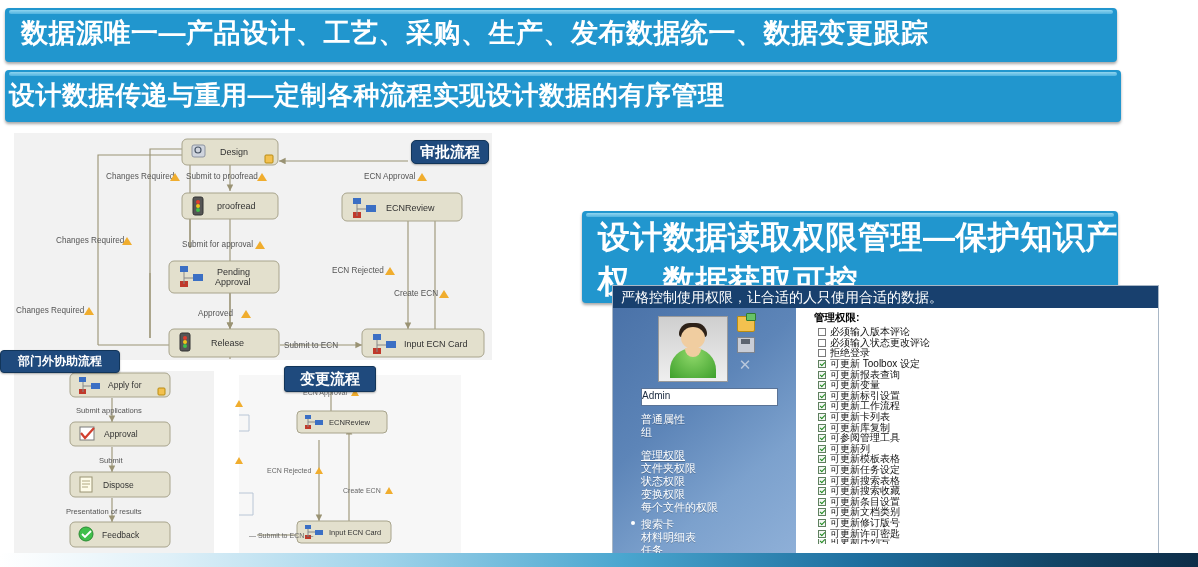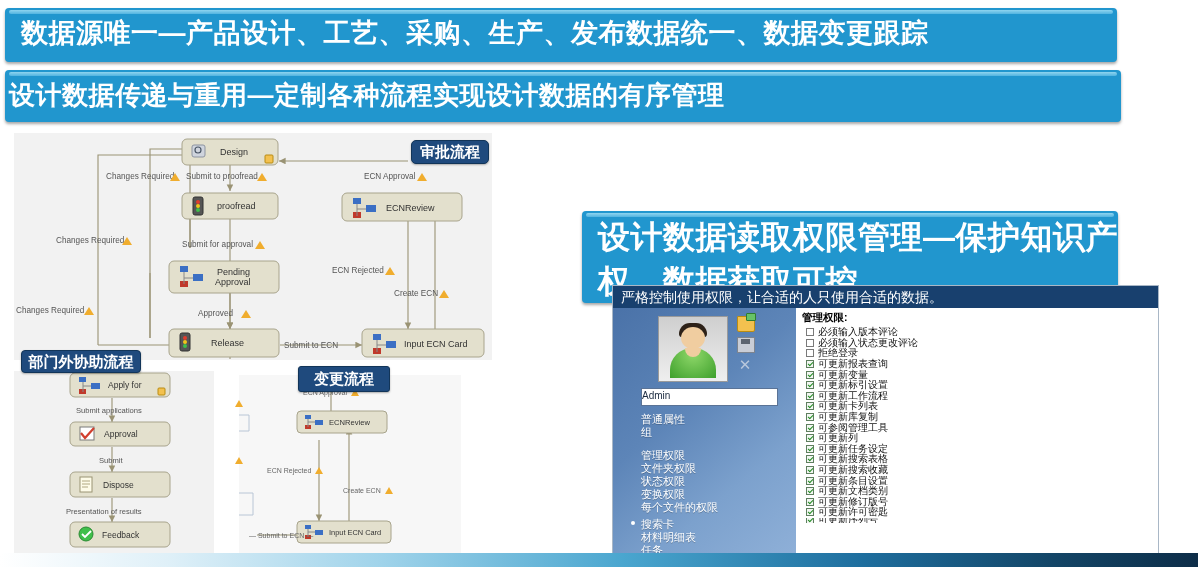--- a/index.html
+++ b/index.html
@@ -35,32 +35,32 @@
   #fp-right{left:239px;top:375px;width:222px;height:183px;background:#f7f7f7;}
 
   
   .fsvg{position:absolute;left:0;top:0;overflow:visible;}
 
   
   .navytag{position:absolute;background:#1f4a7d;border:1px solid #123559;
      border-radius:5px;color:#fff;font-weight:bold;text-align:center;
      box-shadow:0 1px 2px rgba(0,0,0,.3);}
   #tag-approval{left:411px;top:140px;width:76px;height:22px;font-size:15px;line-height:22px;}
-  #tag-outside{left:21px;top:350px;width:118px;height:21px;font-size:15px;line-height:21px;border-radius:4px;text-align:center;}
-  #tag-change{left:298px;top:366px;width:90px;height:24px;font-size:15px;line-height:24px;border-radius:3px;}
+  #tag-outside{left:0;top:350px;width:118px;height:21px;font-size:12px;line-height:21px;border-radius:4px;text-align:center;}
+  #tag-change{left:284px;top:366px;width:90px;height:24px;font-size:15px;line-height:24px;border-radius:3px;}
 
   
   #perm{position:absolute;left:612px;top:285px;width:545px;height:271px;
         background:#ffffff;border:1px solid #a9b7c6;}
   #perm-title{height:22px;background:#18406e;color:#fff;font-size:14px;
         line-height:22px;padding-left:8px;}
   #perm-body{display:flex;height:249px;}
   #perm-left{width:183px;background:linear-gradient(140deg,#4a72a8 0%,#5d85b8 40%,#7ca1cd 70%,#8fb0d8 100%);
         position:relative;color:#ffffff;}
-  #perm-right{flex:1;background:#ffffff;position:relative;padding:2px 0 0 4px;}
+  #perm-right{flex:1;background:#ffffff;position:relative;padding:2px 0 0 4px;margin-left:12px;}
 
   .avatar{position:absolute;left:45px;top:8px;width:68px;height:64px;
       background:linear-gradient(to bottom,#cfcfcf,#efefef);border:1px solid #9a9a9a;}
   .avatar .head{position:absolute;left:22px;top:10px;width:24px;height:22px;
       background:#f0cda0;border-radius:50%;}
   .avatar .hair{position:absolute;left:20px;top:6px;width:28px;height:14px;
       background:#2d2118;border-radius:14px 14px 4px 4px;}
   .avatar .body{position:absolute;left:11px;top:31px;width:46px;height:30px;
       background:radial-gradient(circle at 50% 20%,#8fd86a,#3ea02c);
       border-radius:22px 22px 0 0;}
@@ -79,21 +79,21 @@
   #user-field{position:absolute;left:28px;top:80px;width:137px;height:18px;
      background:#ffffff;border:1px solid #5a7396;color:#1c2b40;font-size:10px;
      line-height:14px;box-sizing:border-box;}
 
   .navlist{position:absolute;left:28px;font-size:11px;line-height:13px;
      color:#ffffff;text-shadow:0 1px 0 rgba(0,0,0,.25);}
   #nav-g1{top:105px;}
   #nav-g2{top:141px;}
   #nav-g3{top:210px;}
   .navlist div{white-space:nowrap;}
-  .navlist .sel{}
+  .navlist .sel{text-decoration:underline;}
   .bullet{position:absolute;left:18px;top:213px;width:4px;height:4px;border-radius:50%;background:#ffffff;}
   #nav-g2 .sel{position:relative;}
 
   #perm-right .rlabel{font-size:10.5px;color:#000;font-weight:bold;margin:1px 0 2px 2px;}
   .plist{list-style:none;margin:0;padding:0 0 0 6px;}
   .plist li{display:flex;align-items:center;height:10.6px;font-size:10px;
      color:#111;white-space:nowrap;}
   .cbx{width:8px;height:8px;border:1px solid #7a7a7a;background:#fff;
      margin-right:4px;flex:0 0 auto;position:relative;box-sizing:border-box;}
   .cbx.on{border-color:#5f7f5f;background:#f2f6f2;}
@@ -366,20 +366,24 @@
           <li>
             <span class="cbx"></span>
             <span>必须输入状态更改评论</span>
           </li>
           <li>
             <span class="cbx"></span>
             <span>拒绝登录</span>
           </li>
           <li>
             <span class="cbx on"></span>
+            <span>可更新 Toolbox 设定</span>
+          </li>
+          <li>
+            <span class="cbx on"></span>
             <span>可更新报表查询</span>
           </li>
           <li>
             <span class="cbx on"></span>
             <span>可更新变量</span>
           </li>
           <li>
             <span class="cbx on"></span>
             <span>可更新标引设置</span>
           </li>
@@ -395,20 +399,24 @@
             <span class="cbx on"></span>
             <span>可更新库复制</span>
           </li>
           <li>
             <span class="cbx on"></span>
             <span>可参阅管理工具</span>
           </li>
           <li>
             <span class="cbx on"></span>
             <span>可更新列</span>
+          </li>
+          <li>
+            <span class="cbx on"></span>
+            <span>可更新模板表格</span>
           </li>
           <li>
             <span class="cbx on"></span>
             <span>可更新任务设定</span>
           </li>
           <li>
             <span class="cbx on"></span>
             <span>可更新搜索表格</span>
           </li>
           <li>

